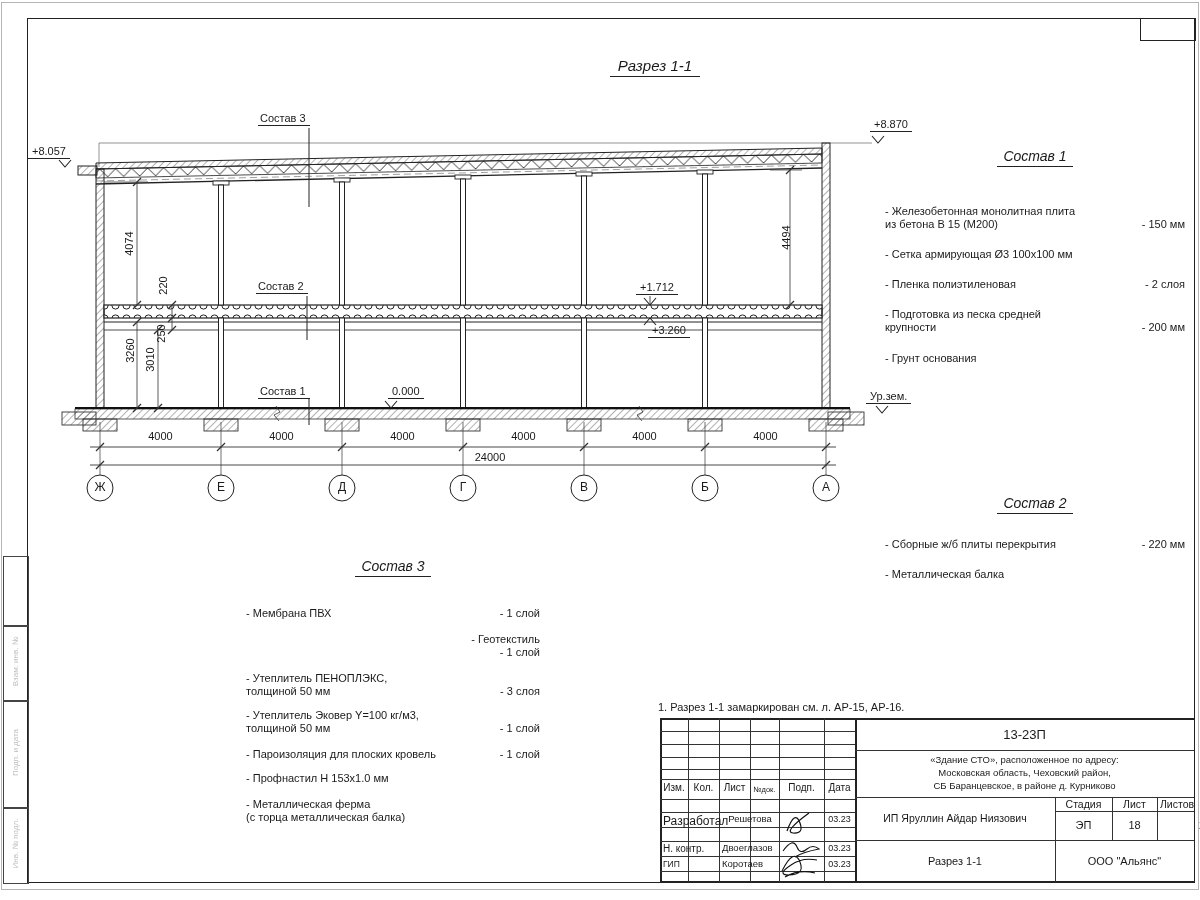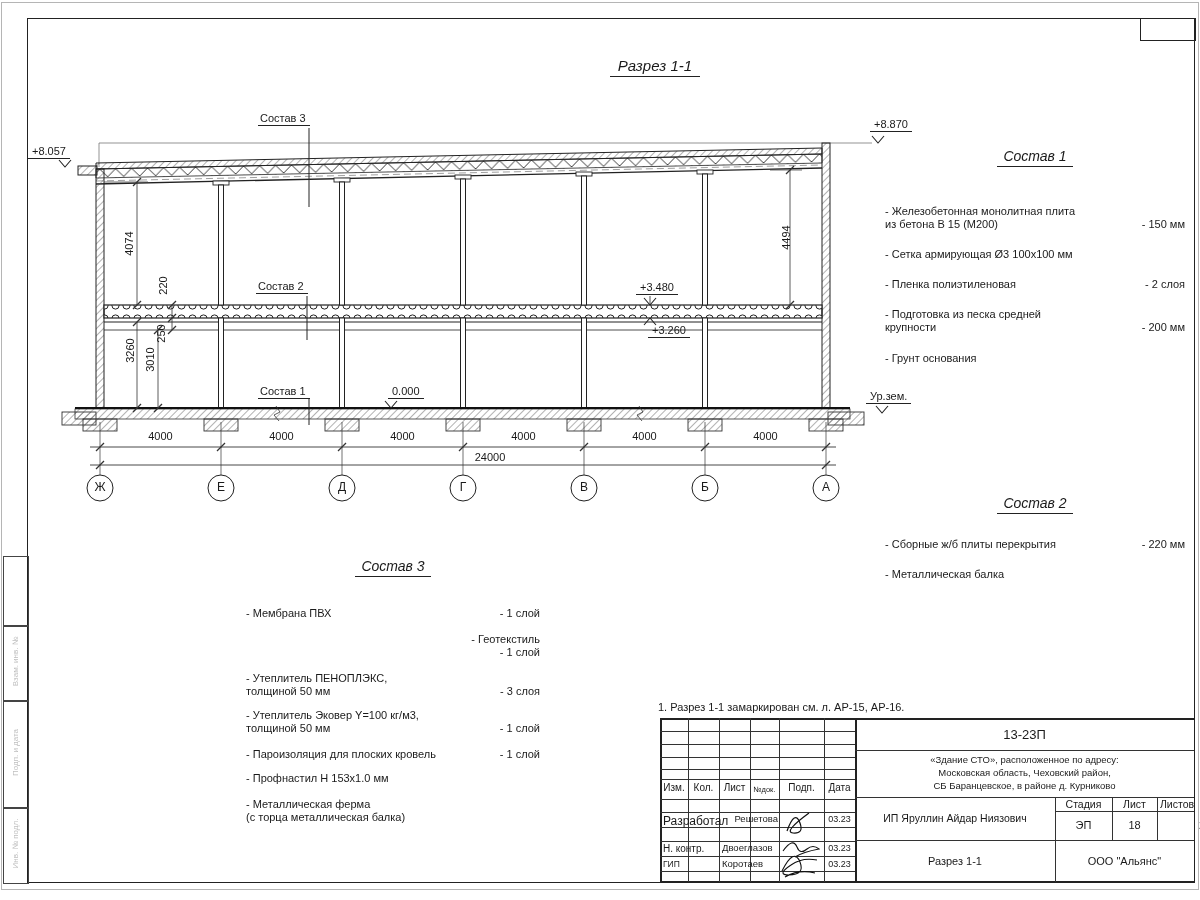--- a/index.html
+++ b/index.html
@@ -180,21 +180,21 @@
       <line x1="309" y1="399" x2="309" y2="425"></line>
     </g>
   </svg>
 
   <div class="lbl" style="left:560px;top:59px;width:190px;text-align:center;font-size:15px;font-style:italic;">
     <span style="border-bottom:1px solid #222;padding:0 8px 2px 8px;">Разрез 1-1</span>
   </div>
 
   <div class="lbl" style="left:28px;top:145px;"><span class="elev">+8.057</span></div>
   <div class="lbl" style="left:870px;top:118px;"><span class="elev">+8.870</span></div>
-  <div class="lbl" style="left:636px;top:281px;"><span class="elev">+3.480</span></div>
+  <div class="lbl" style="left:636px;top:281px;"><span class="elev">+1.712</span></div>
   <div class="lbl" style="left:648px;top:324px;"><span class="elev">+3.260</span></div>
   <div class="lbl" style="left:388px;top:385px;"><span class="elev">0.000</span></div>
   <div class="lbl" style="left:866px;top:390px;"><span class="elev">Ур.зем.</span></div>
 
   <div class="lbl" style="left:258px;top:112px;"><span class="callout">Состав 3</span></div>
   <div class="lbl" style="left:256px;top:280px;"><span class="callout">Состав 2</span></div>
   <div class="lbl" style="left:258px;top:385px;"><span class="callout">Состав 1</span></div>
 
   <div class="lbl rot" style="left:107px;top:237px;width:44px;">4074</div>
   <div class="lbl rot" style="left:141px;top:279px;width:44px;">220</div>
@@ -331,21 +331,21 @@
     <div class="vline" style="left:1157px;top:797px;height:43px;"></div>
 
     <div class="tbtext" style="left:660px;top:782px;width:28px;font-size:10px;">Изм.</div>
     <div class="tbtext" style="left:688px;top:782px;width:31px;font-size:10px;">Кол.</div>
     <div class="tbtext" style="left:719px;top:782px;width:31px;font-size:10px;">Лист</div>
     <div class="tbtext" style="left:750px;top:785px;width:29px;font-size:7.5px;">№док.</div>
     <div class="tbtext" style="left:779px;top:782px;width:45px;font-size:10px;">Подп.</div>
     <div class="tbtext" style="left:824px;top:782px;width:31px;font-size:10px;">Дата</div>
 
     <div class="tbtext" style="left:663px;top:814px;width:60px;text-align:center;font-size:12px;">Разработал</div>
-    <div class="tbtext" style="left:722px;top:813px;width:56px;text-align:right;font-size:9.5px;">Решетова</div>
+    <div class="tbtext" style="left:722px;top:813px;width:56px;text-align:center;font-size:9.5px;">Решетова</div>
     <div class="tbtext" style="left:826px;top:814px;width:27px;font-size:9px;">03.23</div>
     <div class="tbtext" style="left:663px;top:843px;width:60px;text-align:left;font-size:10px;">Н. контр.</div>
     <div class="tbtext" style="left:722px;top:842px;width:56px;text-align:left;font-size:9.5px;">Двоеглазов</div>
     <div class="tbtext" style="left:826px;top:843px;width:27px;font-size:9px;">03.23</div>
     <div class="tbtext" style="left:663px;top:859px;width:60px;text-align:left;font-size:8.5px;">ГИП</div>
     <div class="tbtext" style="left:722px;top:858px;width:56px;text-align:left;font-size:9.5px;">Коротаев</div>
     <div class="tbtext" style="left:826px;top:859px;width:27px;font-size:9px;">03.23</div>
 
     <svg class="abs" style="left:779px;top:799px;" width="45" height="83">
       <path d="M8,32 q8,-22 13,-8 q4,11 -7,10 q-10,-1 16,-20" fill="none" stroke="#111" stroke-width="1.2"></path>

